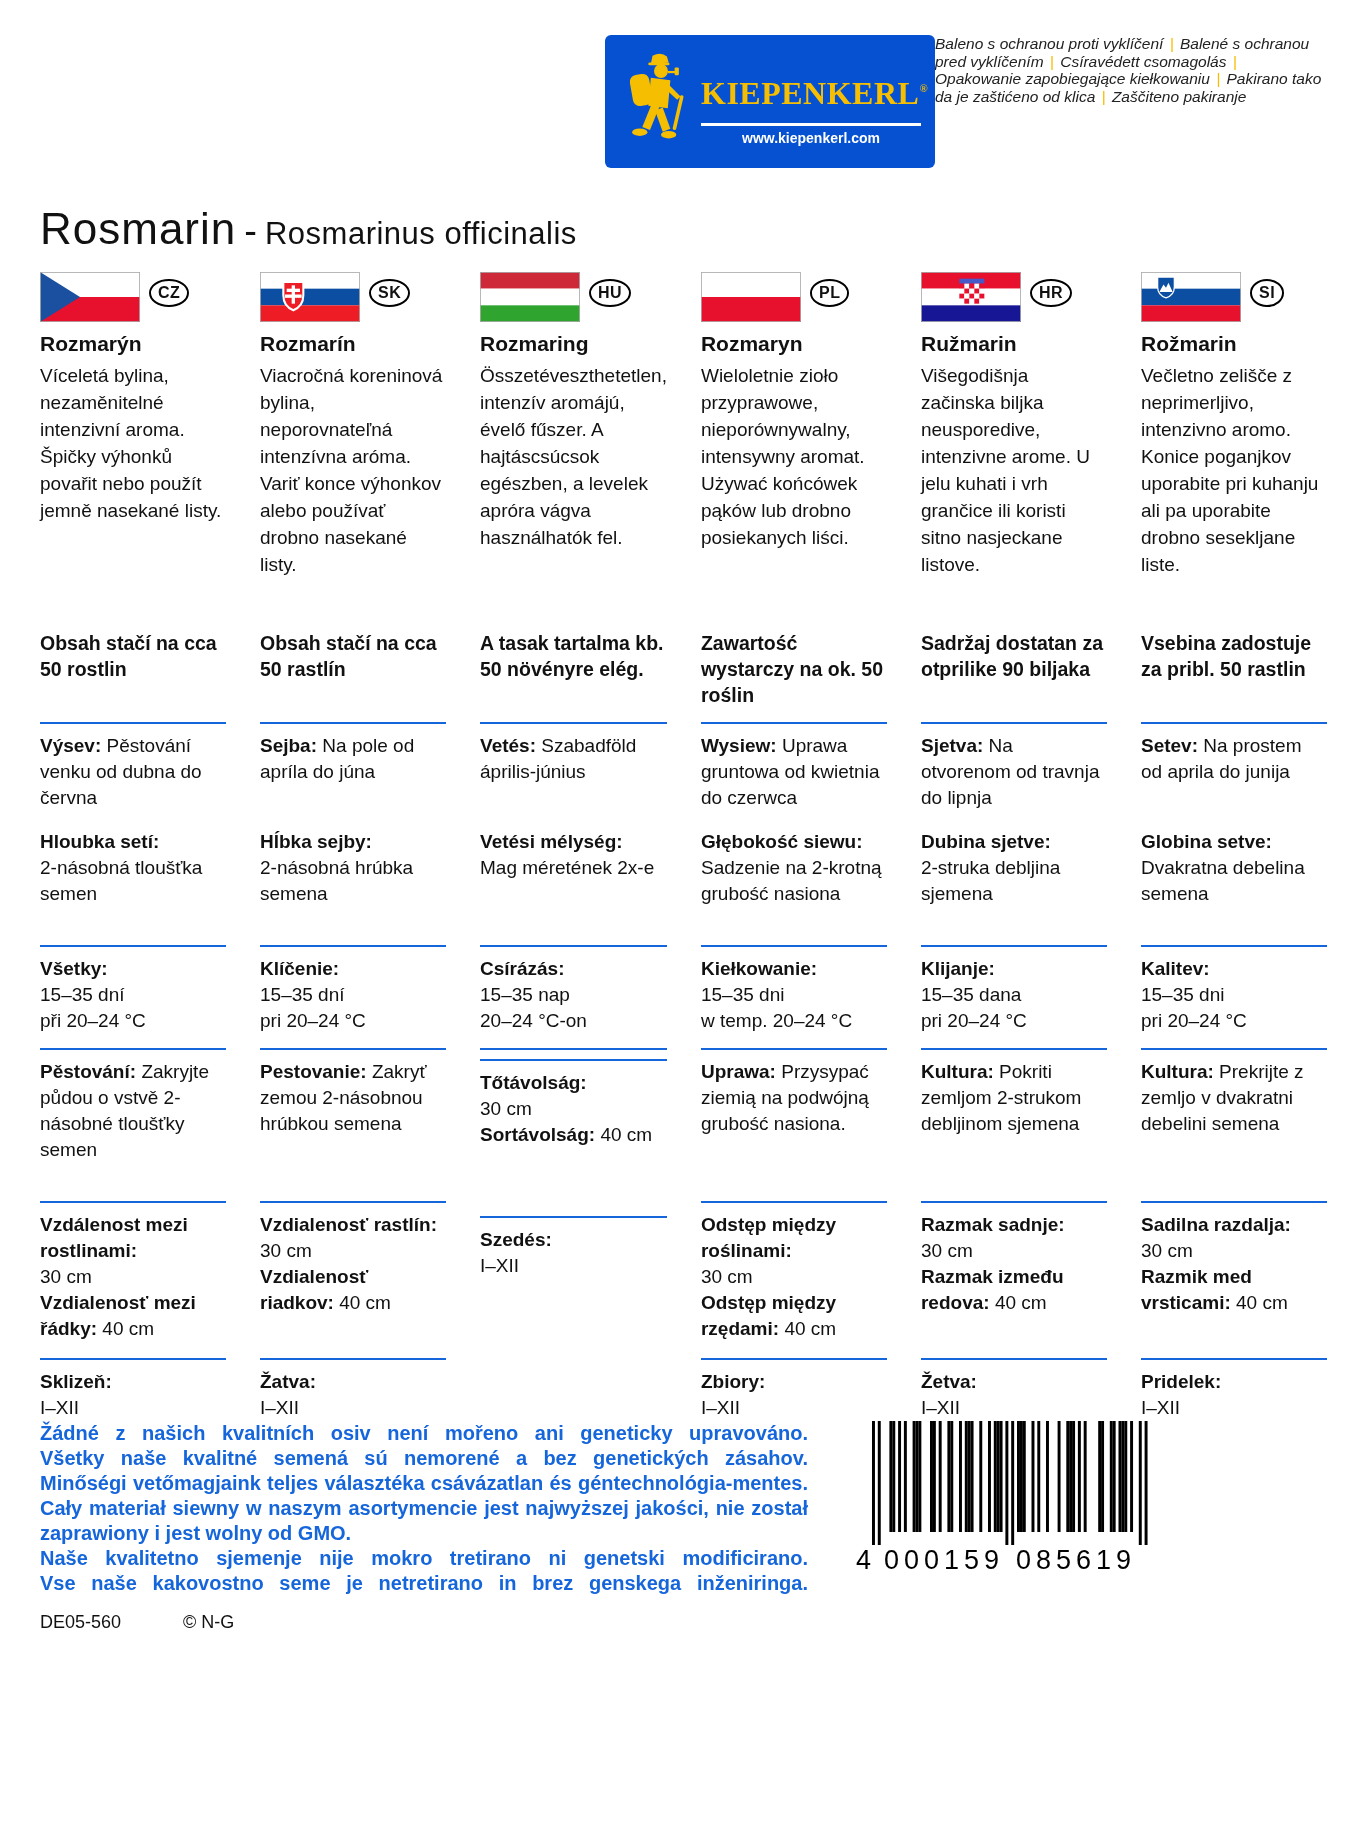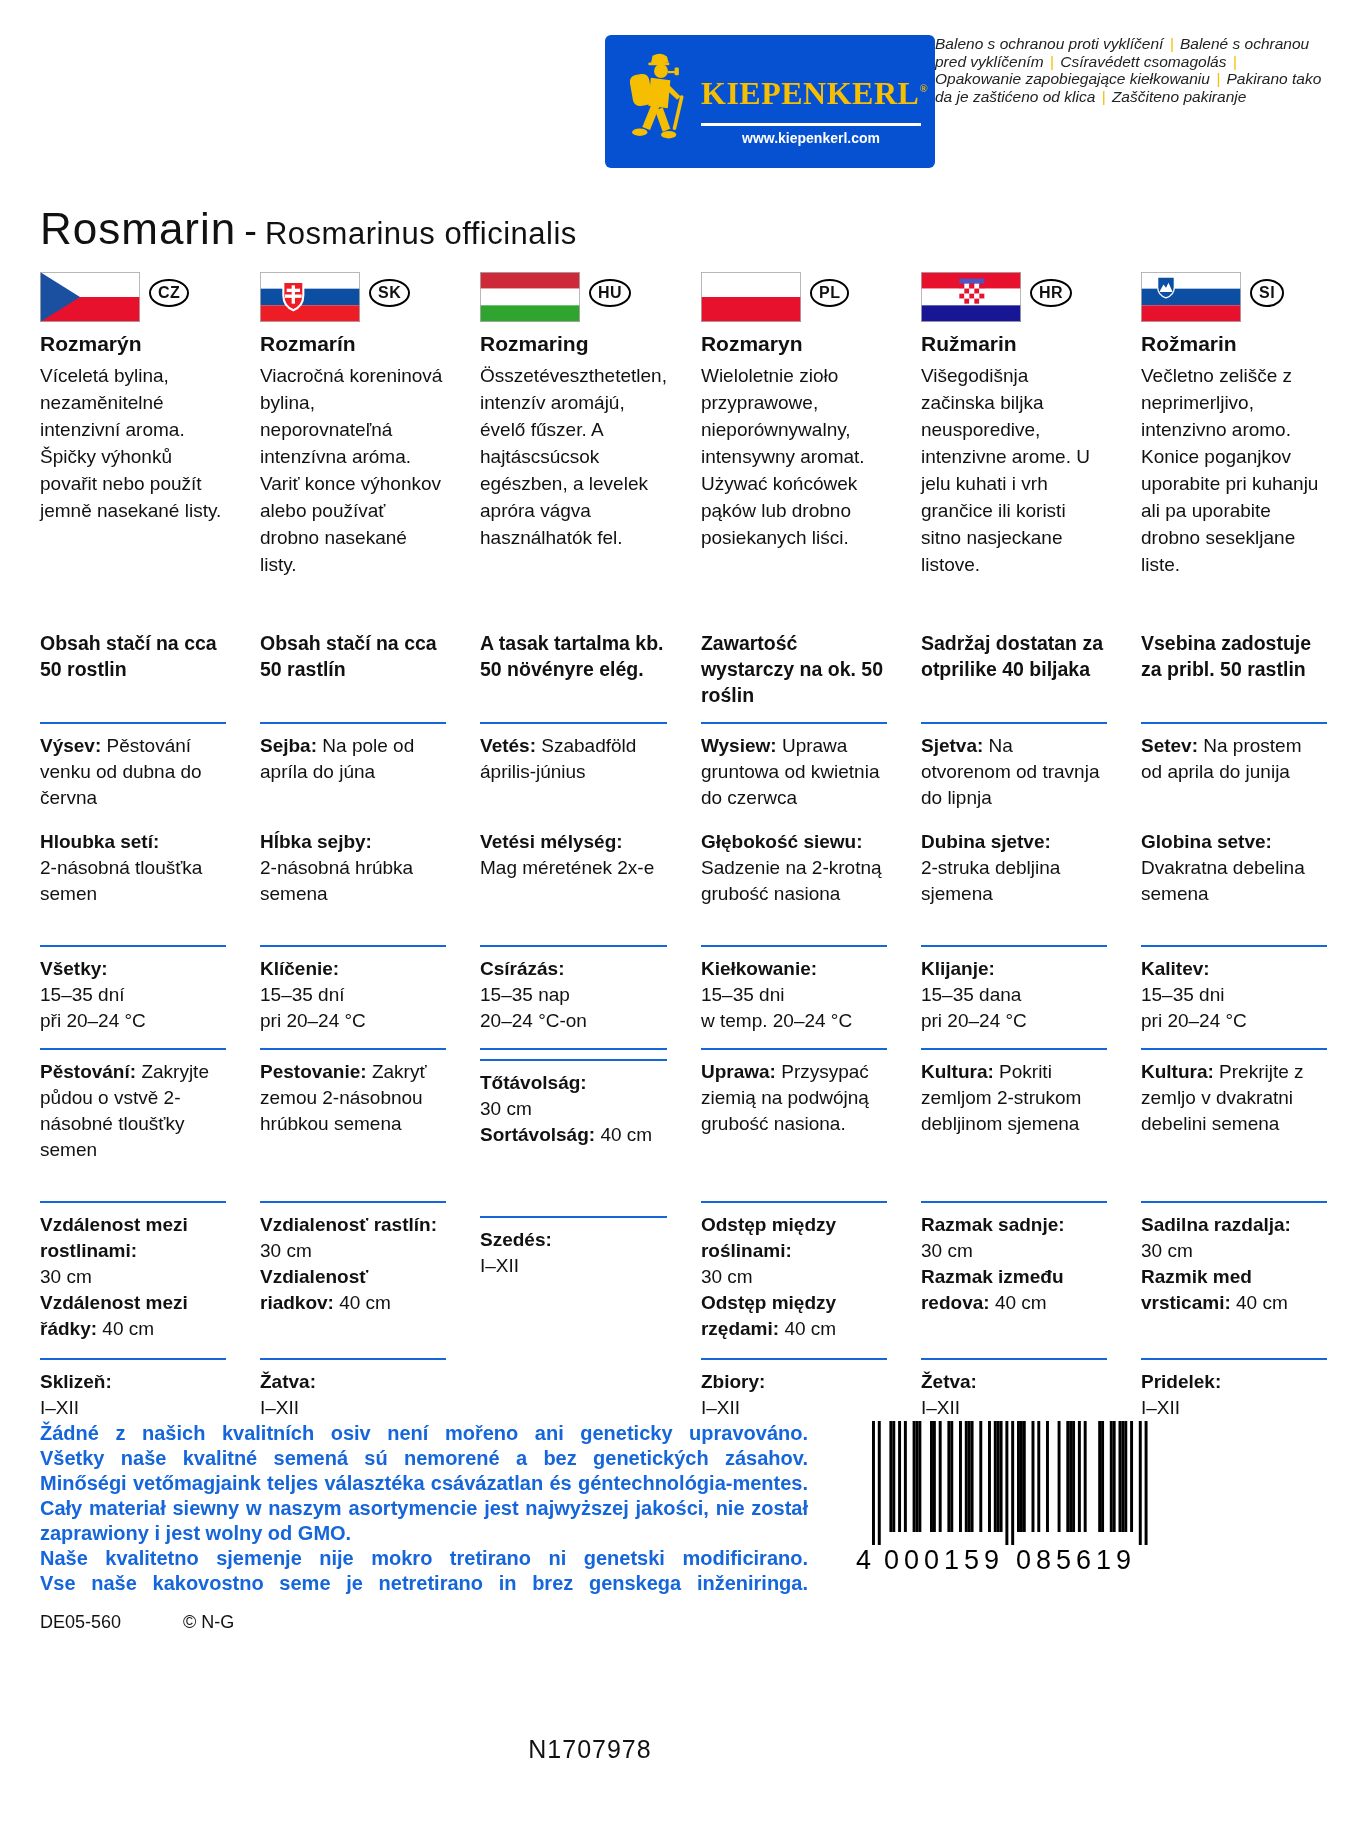--- a/index.html
+++ b/index.html
@@ -127,21 +127,21 @@
       <div class="sec germ">
           <b class="blk">Všetky:</b>
           <span class="blk">15–35 dní</span>
           <span class="blk">při 20–24 °C</span>
         </div>
       <hr class="blue">
       <div class="sec cult"><b>Pěstování:</b> <span>Zakryjte půdou o vstvě 2-násobné tloušťky semen</span></div>
       <hr class="blue">
       <div class="sec dist">
         <b class="blk">Vzdálenost mezi rostlinami:</b><span class="blk">30 cm</span>
-        <b>Vzdálenost mezi řádky:</b> <span>40 cm</span>
+        <b>Vzdialenosť mezi řádky:</b> <span>40 cm</span>
       </div>
       <hr class="blue">
       <div class="sec harvest"><b class="blk">Sklizeň:</b><span>I–XII</span></div>
     </div>
       <div class="col">
       <div class="flag-row">
         <span class="flag">
             <svg viewBox="0 0 120 60">
               <rect width="120" height="20" fill="#fff"></rect>
               <rect y="20" width="120" height="20" fill="#0B4EA2"></rect>
@@ -271,21 +271,21 @@
               <rect x="58" y="32" width="6" height="6" fill="#fff"></rect>
               <rect x="64" y="32" width="6" height="6" fill="#E8112D"></rect>
               <rect x="70" y="32" width="6" height="6" fill="#fff"></rect>
               <rect x="0.5" y="0.5" width="119" height="59" fill="none" stroke="#aaa" stroke-width="1"></rect>
             </svg>
           </span>
         <span class="code-badge">HR</span>
       </div>
       <div class="col-name">Ružmarin</div>
       <div class="col-desc">Višegodišnja začinska biljka neusporedive, intenzivne arome. U jelu kuhati i vrh grančice ili koristi sitno nasjeckane listove.</div>
-      <div class="col-content">Sadržaj dostatan za otprilike 40 biljaka</div>
+      <div class="col-content">Sadržaj dostatan za otprilike 90 biljaka</div>
       <hr class="blue">
       <div class="sec sow"><b>Sjetva:</b> <span>Na otvorenom od travnja do lipnja</span></div>
       <div class="sec depth"><b class="blk">Dubina sjetve:</b><span>2-struka debljina sjemena</span></div>
       <hr class="blue">
       <div class="sec germ">
           <b class="blk">Klijanje:</b>
           <span class="blk">15–35 dana</span>
           <span class="blk">pri 20–24 °C</span>
         </div>
       <hr class="blue">
@@ -399,15 +399,14 @@
           <text x="162" y="148" font-family="Liberation Sans, sans-serif" font-size="27" fill="#000" textLength="115" lengthAdjust="spacing">085619</text>
         </svg>
     </div>
   </div>
 
   <div class="footer-codes">
     <span>DE05-560</span>
     <span>© N-G</span>
   </div>
 
-  <div class="bottom-code">N1707978</div>
 
 </div>
 
 </body></html>

